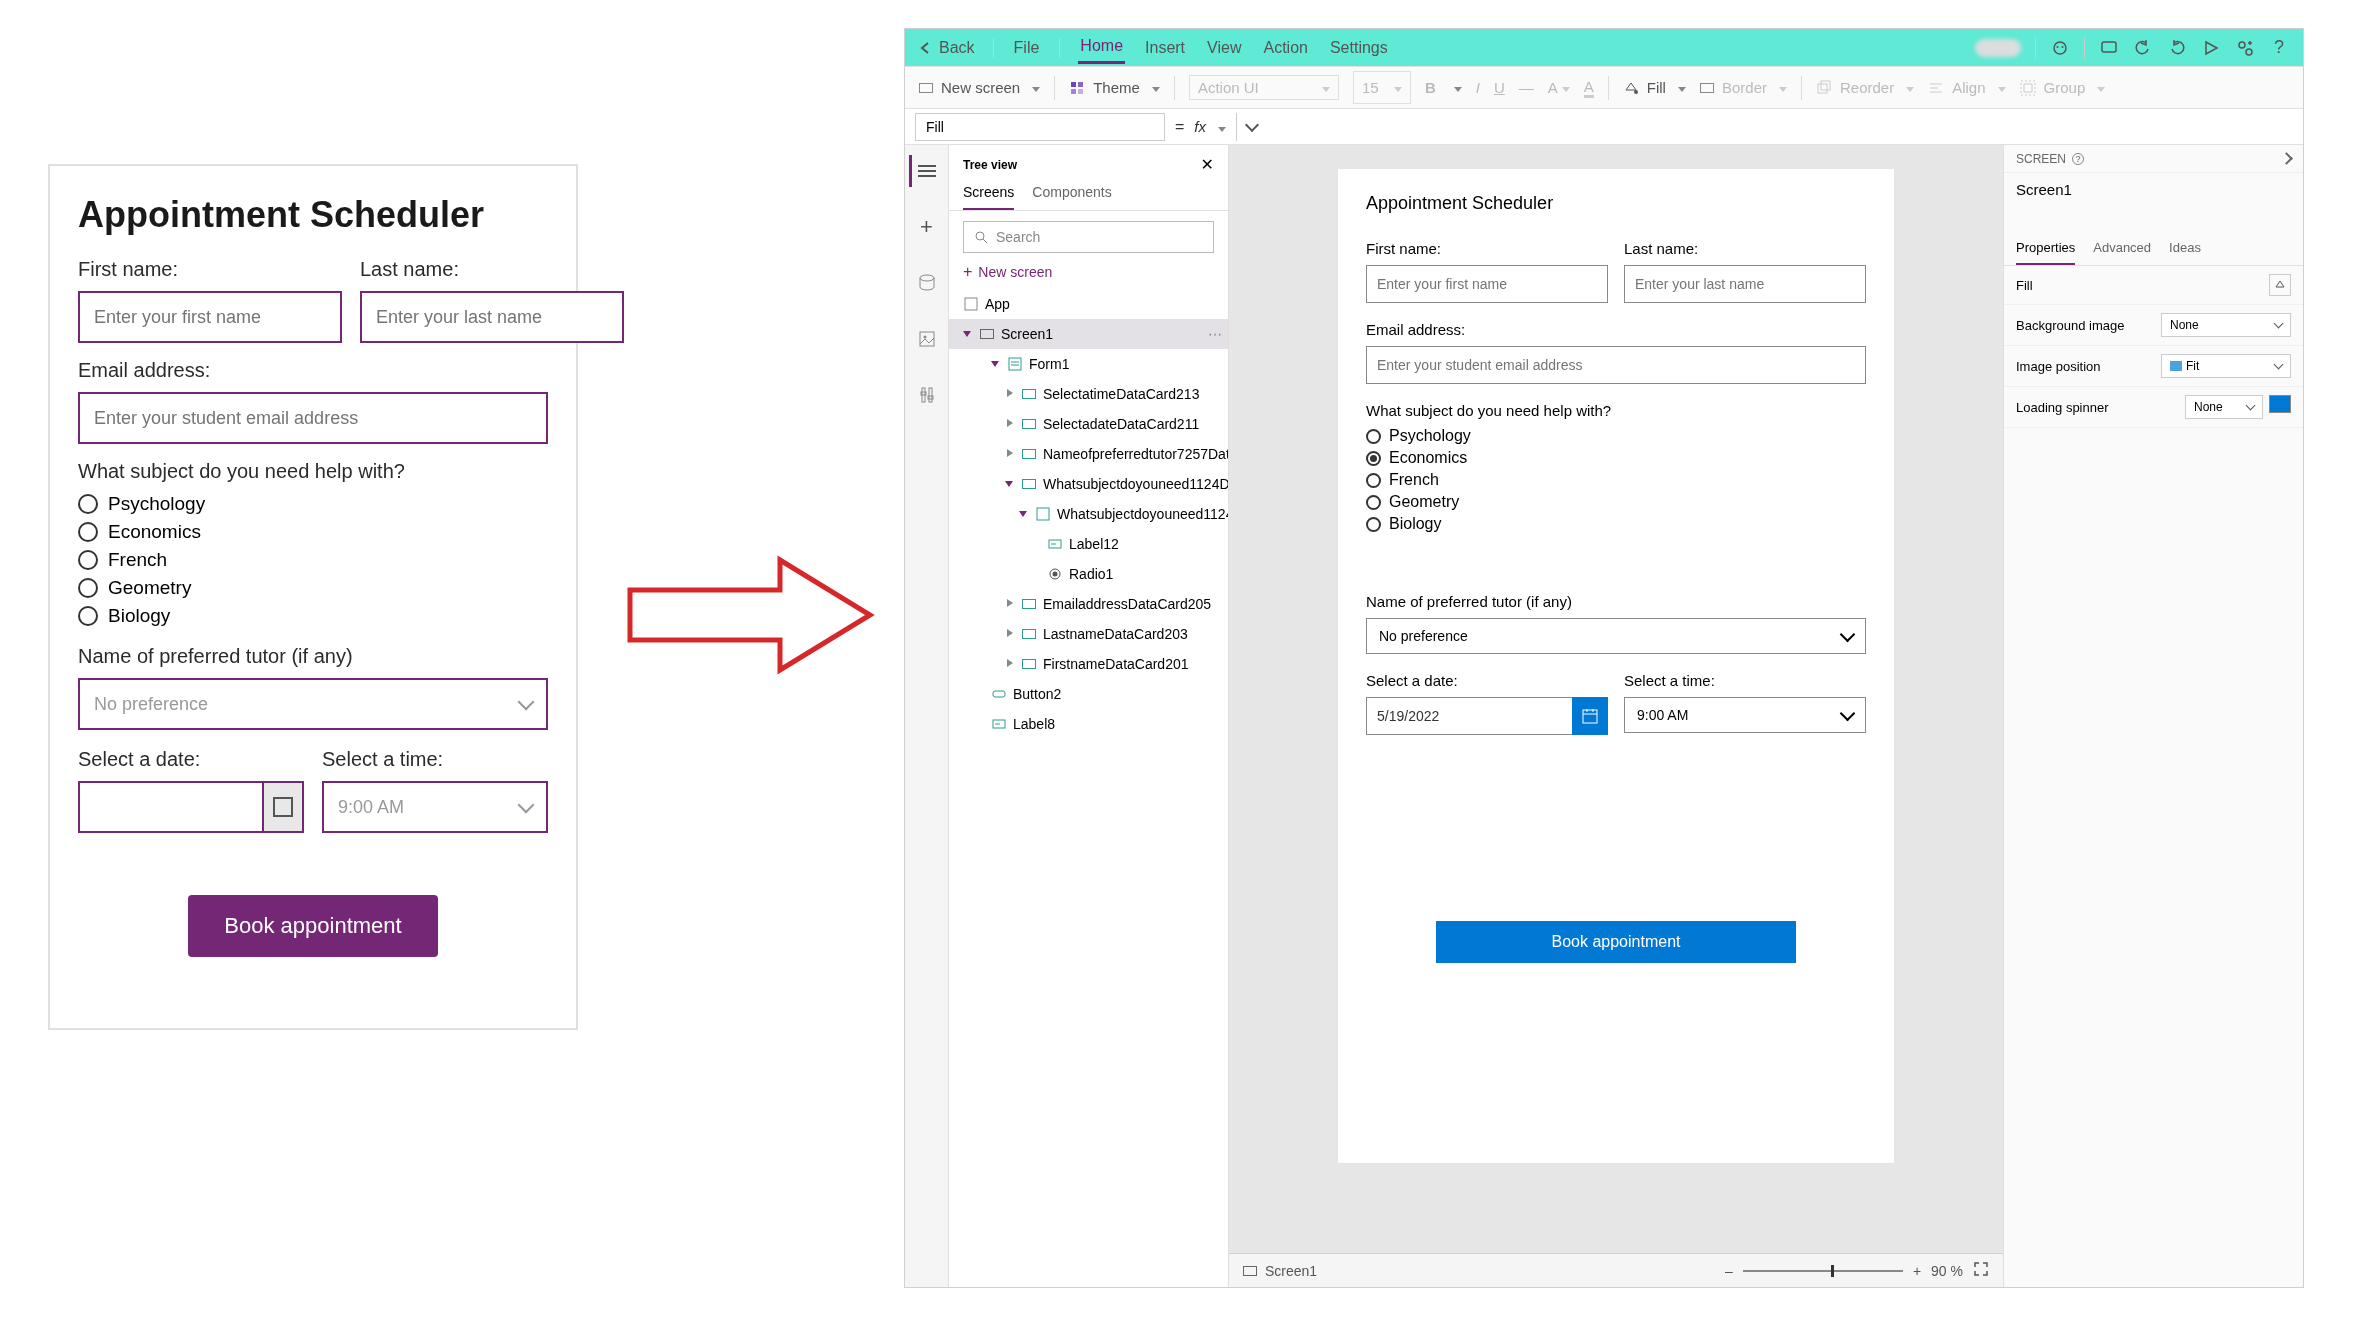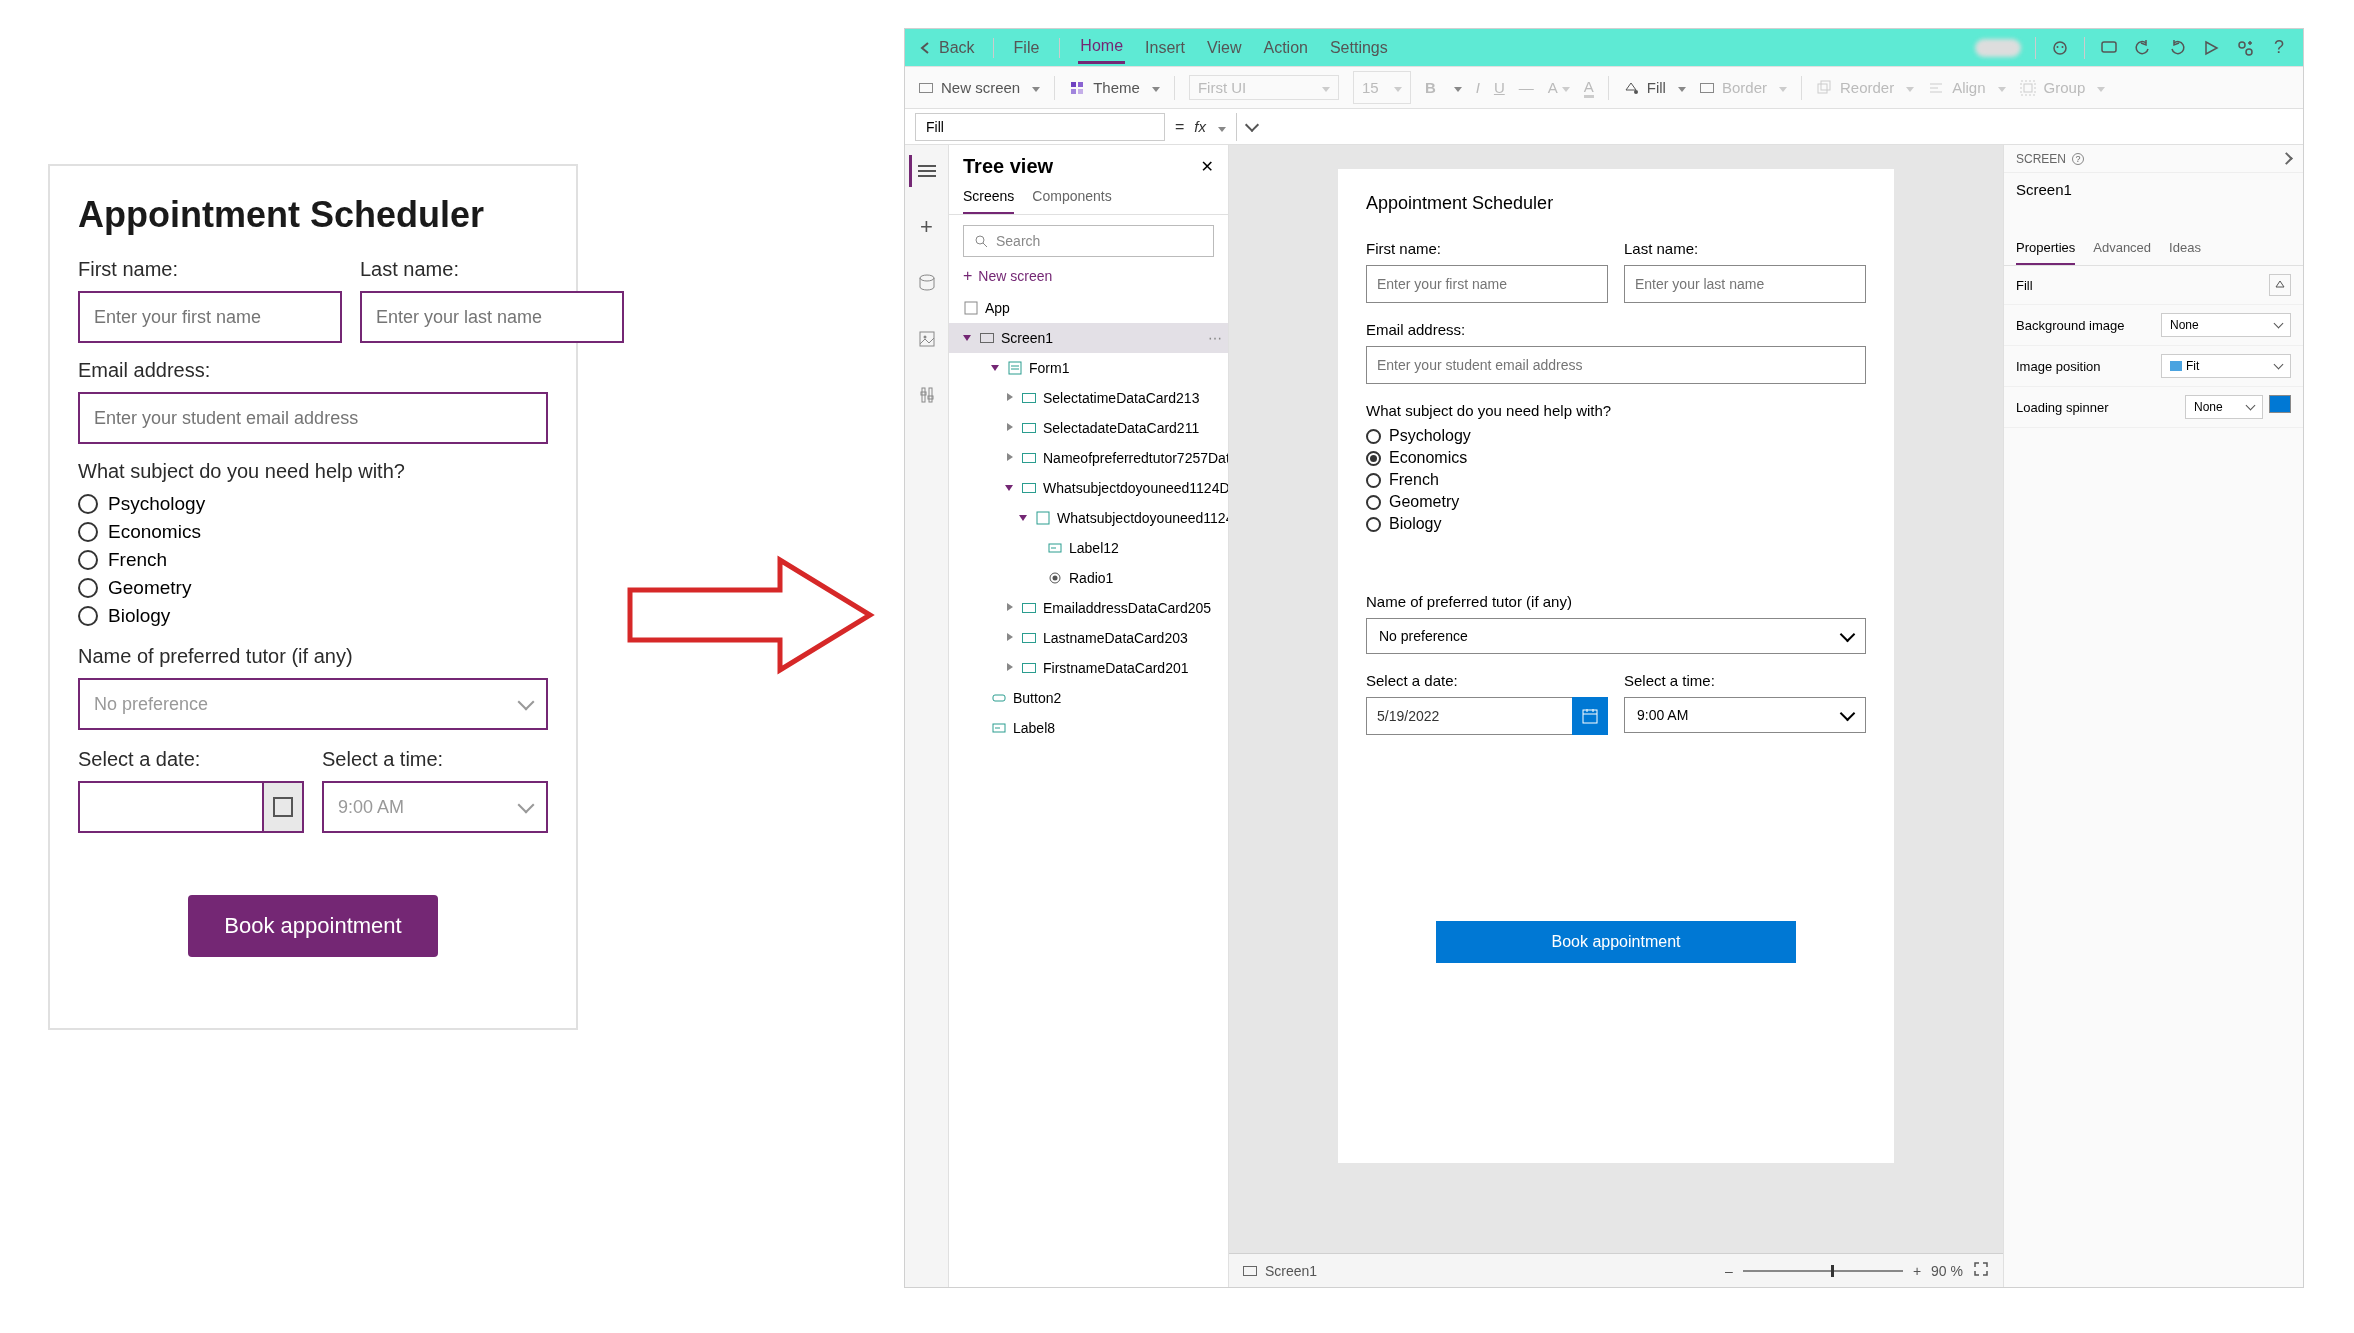--- a/index.html
+++ b/index.html
@@ -71,21 +71,21 @@
 .formulabar .expand { width: 30px; height: 28px; border-left: 1px solid #ccc; display: flex; align-items: center; justify-content: center; }
 .formulabar .expand::after { content: ""; width: 8px; height: 8px; border-right: 2px solid #555; border-bottom: 2px solid #555; transform: rotate(45deg); margin-top: -4px; }
 
 .mainarea { flex: 1; display: flex; min-height: 0; }
 .leftrail { width: 44px; background: #f5f5f5; border-right: 1px solid #e0e0e0; display: flex; flex-direction: column; align-items: center; padding-top: 10px; gap: 24px; }
 .leftrail .railbtn { width: 32px; height: 32px; display: flex; align-items: center; justify-content: center; color: #555; cursor: pointer; }
 .leftrail .railbtn.active { border-left: 3px solid #742774; margin-left: -3px; }
 
 .treepanel { width: 280px; background: #fff; border-right: 1px solid #e0e0e0; display: flex; flex-direction: column; }
 .treehead { padding: 10px 14px 0; display: flex; justify-content: space-between; align-items: center; }
-.treehead h3 { font-size: 20px; font-weight: 600; }
+.treehead h3 { font-size: 12px; font-weight: 600; }
 .treetabs { display: flex; gap: 18px; padding: 10px 14px 0; border-bottom: 1px solid #e0e0e0; font-size: 14px; }
 .treetabs .tt { padding-bottom: 8px; cursor: pointer; color: #666; }
 .treetabs .tt.active { color: #000; border-bottom: 2px solid #742774; font-weight: 500; }
 .treesearch { margin: 10px 14px; border: 1px solid #bbb; height: 32px; display: flex; align-items: center; padding: 0 10px; gap: 8px; font-size: 14px; color: #888; }
 .newscreen { margin: 0 14px 8px; color: #742774; font-size: 14px; display: flex; align-items: center; gap: 6px; cursor: pointer; }
 .treelist { flex: 1; overflow: hidden; font-size: 14px; }
 .treeitem { display: flex; align-items: center; height: 30px; gap: 6px; padding-right: 6px; cursor: pointer; white-space: nowrap; overflow: hidden; }
 .treeitem .caret { width: 10px; height: 10px; flex-shrink: 0; }
 .treeitem .caret.open::before { content: ""; display: block; width: 0; height: 0; border-left: 4px solid transparent; border-right: 4px solid transparent; border-top: 6px solid #742774; margin-top: 2px; }
 .treeitem .caret.closed::before { content: ""; display: block; width: 0; height: 0; border-top: 4px solid transparent; border-bottom: 4px solid transparent; border-left: 6px solid #888; margin-left: 2px; }
@@ -285,21 +285,21 @@
           <rect x="2" y="2" width="5" height="5" fill="#6f42c1"></rect>
           <rect x="9" y="2" width="5" height="5" fill="#8a63d2"></rect>
           <rect x="2" y="9" width="5" height="5" fill="#a084dc"></rect>
           <rect x="9" y="9" width="5" height="5" fill="#c4aee8"></rect>
         </svg>
       <span>Theme</span>
         <span class="ddarrow"></span>
     </div>
     <span class="vsep"></span>
     <div class="group dim" style="width:150px;justify-content:space-between;border:1px solid #e0e0e0;padding:3px 8px;">
-        <span>First UI</span>
+        <span>Action UI</span>
         <span class="ddarrow"></span>
       </div>
     <div class="group dim" style="width:58px;justify-content:space-between;border:1px solid #e0e0e0;padding:7px 8px;">
         <span>15</span>
         <span class="ddarrow"></span>
       </div>
     <span class="dim" style="font-weight:bold;">B</span>
       <span class="dim ddarrow"></span>
     <span class="dim" style="font-style:italic;">I</span>
     <span class="dim" style="text-decoration:underline;">U</span>

